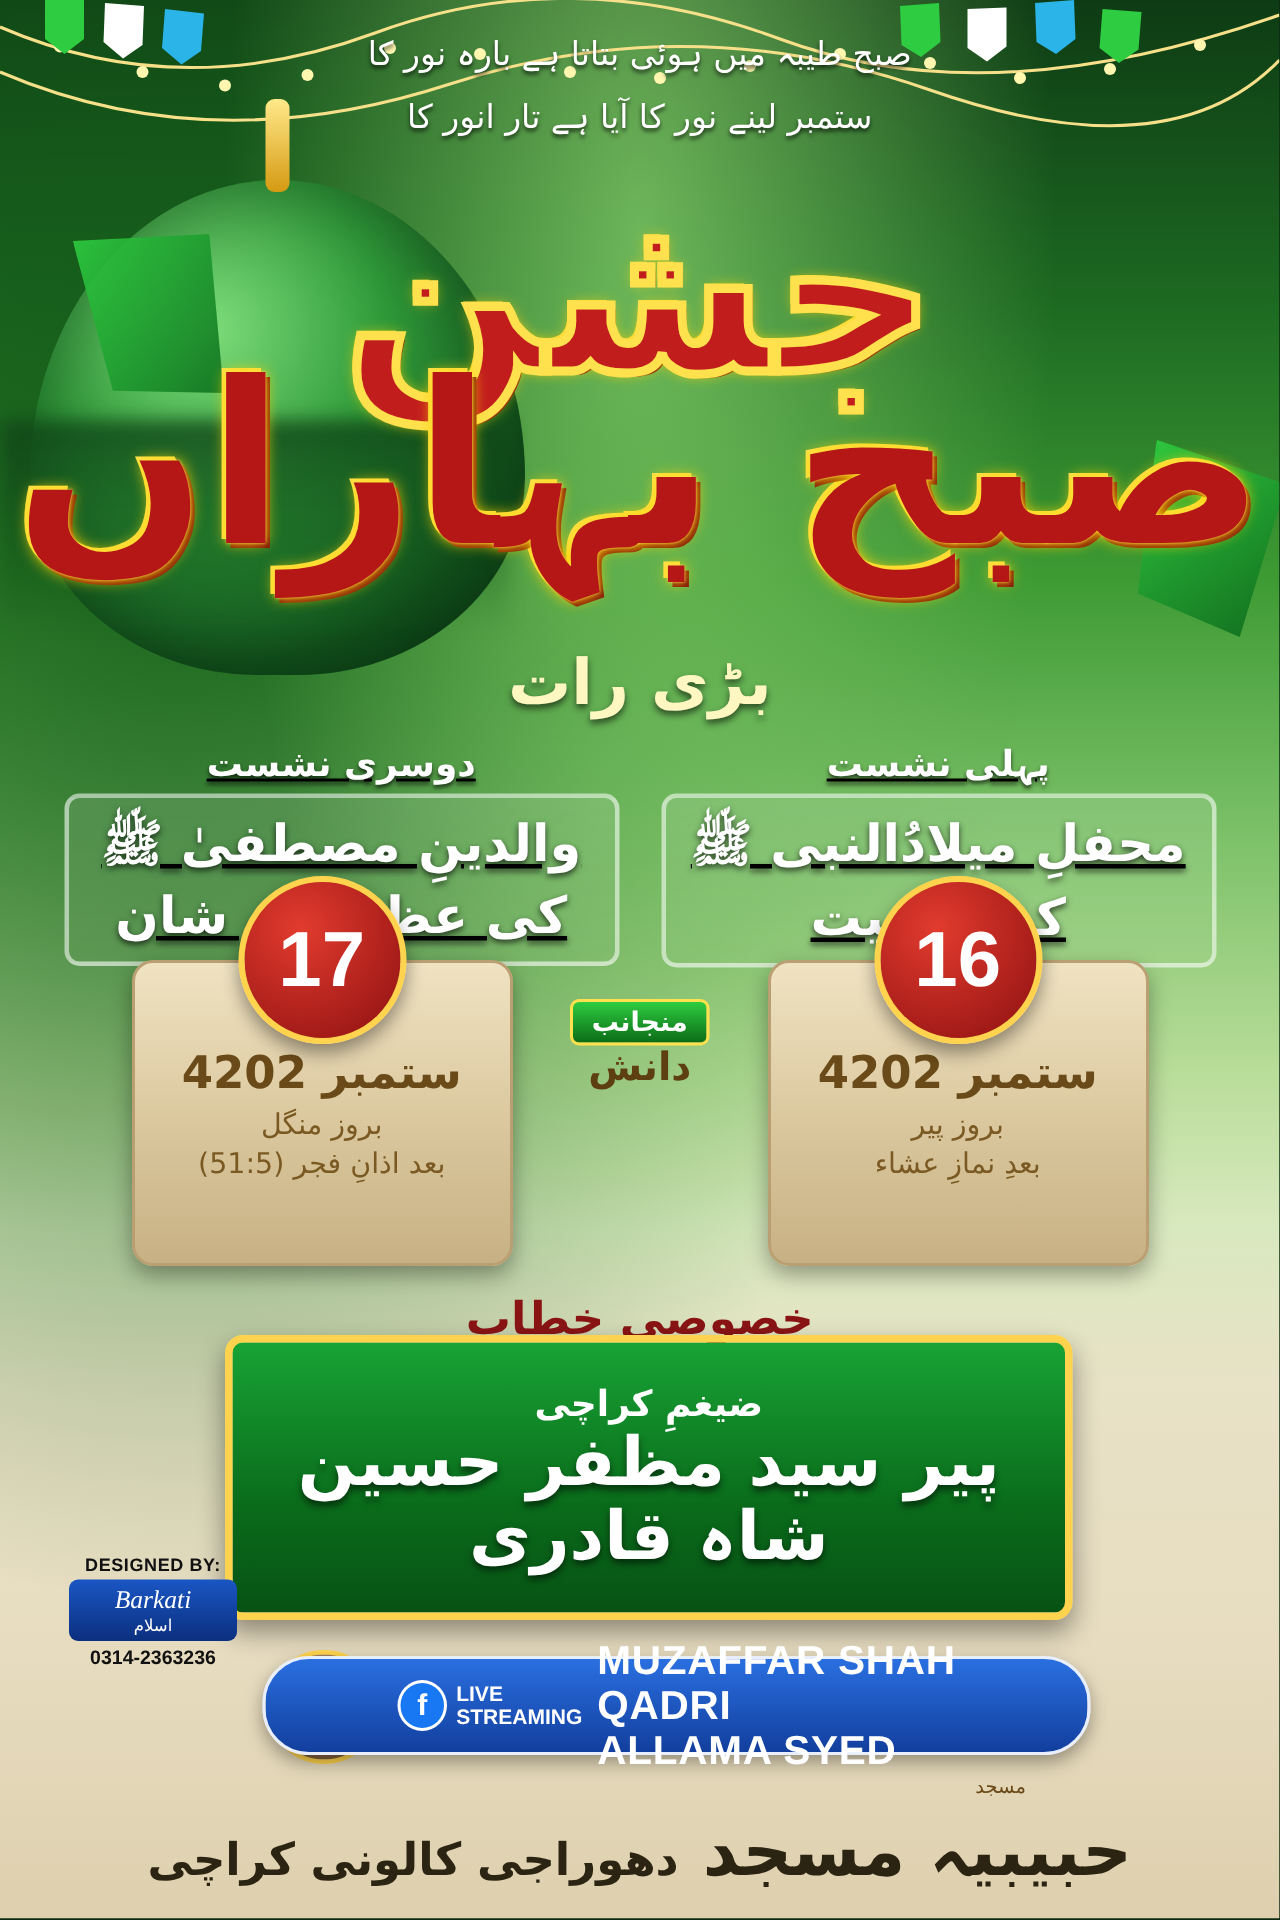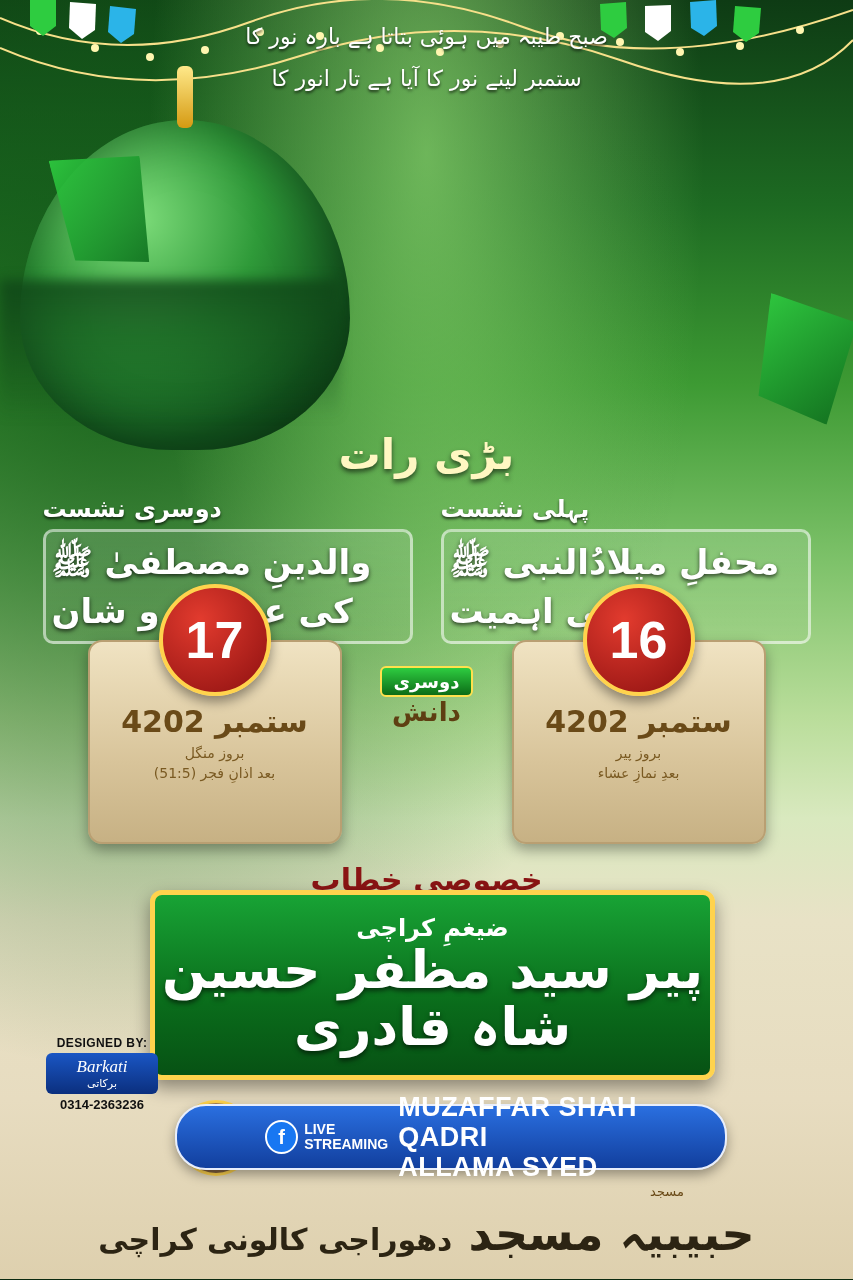--- a/index.html
+++ b/index.html
@@ -35,40 +35,40 @@
     text-shadow:
       0 0 2px #ffe14d, 0 0 10px #ffd400, 3px 3px 0 #7d0d0d,
       -3px -3px 0 #ffe14d;
   }
   .main-title .outline{color:#c21d1d;-webkit-text-stroke:6px #ffe14d;}
   .subtitle{
     position:absolute;top:430px;left:0;right:0;text-align:center;color:#fff7c2;
     font-size:42px;font-weight:bold;text-shadow:0 3px 5px rgba(0,0,0,.6);
   }
   .sessions{position:absolute;top:495px;left:0;right:0;display:flex;justify-content:center;gap:28px;}
-  .session{width:370px;text-align:left;}
+  .session{width:370px;text-align:center;text-decoration:underline;}
   .session .label{color:#ffffff;font-size:24px;font-weight:bold;text-shadow:0 2px 3px rgba(0,0,0,.7);}
   .session .topic{
     margin-top:6px;color:#ffffff;font-size:34px;font-weight:bold;
     padding:10px 6px;border:3px solid rgba(255,255,255,.55);border-radius:10px;
     background:linear-gradient(180deg, rgba(255,255,255,.12), rgba(255,255,255,.02));
     text-shadow:0 2px 4px rgba(0,0,0,.7);
   }
 
   
   .scrolls{position:absolute;top:640px;left:0;right:0;display:flex;justify-content:center;align-items:flex-start;gap:10px;}
   .scroll{
     position:relative;width:250px;height:200px;
     background:linear-gradient(180deg,#f0e3c2,#d8c49a 60%,#c7b184);
     border:2px solid #b99f72;border-radius:14px;
     box-shadow:0 6px 14px rgba(0,0,0,.35);
     display:flex;flex-direction:column;align-items:center;justify-content:center;
   }
   .scroll .date{color:#6a4a18;font-size:30px;font-weight:bold;line-height:1.25;text-align:center;}
-  .scroll .sub{color:#7a5a22;font-size:14px;margin-top:4px;}
+  .scroll .sub{color:#7a5a22;font-size:19px;margin-top:4px;}
   .daybadge{
     position:absolute;top:-58px;left:50%;transform:translateX(-50%);
     width:104px;height:104px;border-radius:50%;
     background:radial-gradient(circle at 36% 30%,#e23b2e,#8d1010);
     border:4px solid #ffd34d;color:#fff;font-size:52px;font-weight:bold;
     display:flex;align-items:center;justify-content:center;
     box-shadow:0 6px 12px rgba(0,0,0,.4);
   }
   .mid-tag{width:150px;text-align:center;color:#ffffff;margin-top:26px;}
   .mid-tag .ribbon{display:inline-block;background:linear-gradient(180deg,#2ecc40,#0c6c17);
@@ -78,21 +78,21 @@
 
   
   .speaker-head{position:absolute;top:862px;left:0;right:0;text-align:center;color:#8a1414;font-size:30px;font-weight:bold;}
   .speaker-box{
     position:absolute;top:890px;left:150px;width:555px;height:180px;border-radius:12px;
     background:linear-gradient(180deg,#18a335,#0a6c1b 60%,#075214);
     border:5px solid #ffd34d;box-shadow:0 8px 18px rgba(0,0,0,.4);
     display:flex;flex-direction:column;align-items:center;justify-content:center;text-align:center;
   }
   .speaker-box .pre{color:#ffffff;font-size:24px;font-weight:bold;}
-  .speaker-box .name{color:#ffffff;font-size:52px;font-weight:bold;line-height:1.1;text-shadow:0 3px 5px rgba(0,0,0,.55);}
+  .speaker-box .name{color:#ffffff;font-size:45px;font-weight:bold;line-height:1.1;text-shadow:0 3px 5px rgba(0,0,0,.55);}
 
   
   .designer{
     position:absolute;left:46px;top:1036px;width:112px;text-align:center;color:#111;
   }
   .designer .dtitle{font-size:12px;font-weight:bold;letter-spacing:.4px;}
   .designer .dbox{margin-top:3px;background:linear-gradient(180deg,#1a56c4,#0b2f7e);color:#fff;border-radius:6px;padding:4px 0;}
   .designer .dname{font-family:"Liberation Serif", serif;font-style:italic;font-size:17px;}
   .designer .dar{font-size:11px;}
   .designer .dphone{margin-top:3px;font-size:13px;font-weight:bold;}
@@ -165,20 +165,24 @@
   <div class="dome"></div>
   <div class="dome-base"></div>
   <div class="banner-flag" style="left:60px;top:150px;transform:rotate(-12deg);"></div>
   <div class="banner-flag" style="left:760px;top:300px;transform:rotate(10deg);"></div>
 
   <div class="couplet urdu">
     <div>صبح طیبہ میں ہوئی بتاتا ہے بارہ نور کا</div>
     <div>ستمبر لینے نور کا آیا ہے تار انور کا</div>
   </div>
 
+  <div class="main-title urdu">
+    <div class="outline">جشن</div>
+    <div style="margin-top:-38px;">صبح بہاراں</div>
+  </div>
 
   <div class="subtitle urdu">بڑی رات</div>
 
   <div class="sessions">
     <div class="session urdu">
       <div class="label">دوسری نشست</div>
       <div class="topic">والدینِ مصطفیٰ ﷺ کی عظمت و شان</div>
     </div>
     <div class="session urdu">
       <div class="label">پہلی نشست</div>
@@ -189,21 +193,21 @@
   <div class="scrolls">
 
     <div class="scroll">
       <div class="daybadge">17</div>
       <div class="date urdu">ستمبر 2024</div>
       <div class="sub urdu">بروز منگل</div>
       <div class="sub urdu">بعد اذانِ فجر (5:15)</div>
     </div>
 
     <div class="mid-tag urdu">
-      <div class="ribbon">دوسری</div>
+      <div class="ribbon">منجانب</div>
       <div class="t2">دانش</div>
     </div>
 
     <div class="scroll">
       <div class="daybadge">16</div>
       <div class="date urdu">ستمبر 2024</div>
       <div class="sub urdu">بروز پیر</div>
       <div class="sub urdu">بعدِ نمازِ عشاء</div>
     </div>
 
@@ -212,21 +216,21 @@
   <div class="speaker-head urdu">خصوصی خطاب</div>
   <div class="speaker-box">
     <div class="pre urdu">ضیغمِ کراچی</div>
     <div class="name urdu">پیر سید مظفر حسین شاہ قادری</div>
   </div>
 
   <div class="designer">
     <div class="dtitle">DESIGNED BY:</div>
     <div class="dbox">
       <div class="dname">Barkati</div>
-      <div class="dar urdu">برکاتی</div>
+      <div class="dar urdu">اسلام</div>
     </div>
     <div class="dphone">0314-2363236</div>
   </div>
 
   <div class="avatar">
     <div class="turban"></div>
     <div class="beard"></div>
   </div>
   <div class="livestrip">
     <div class="fb">f</div>

